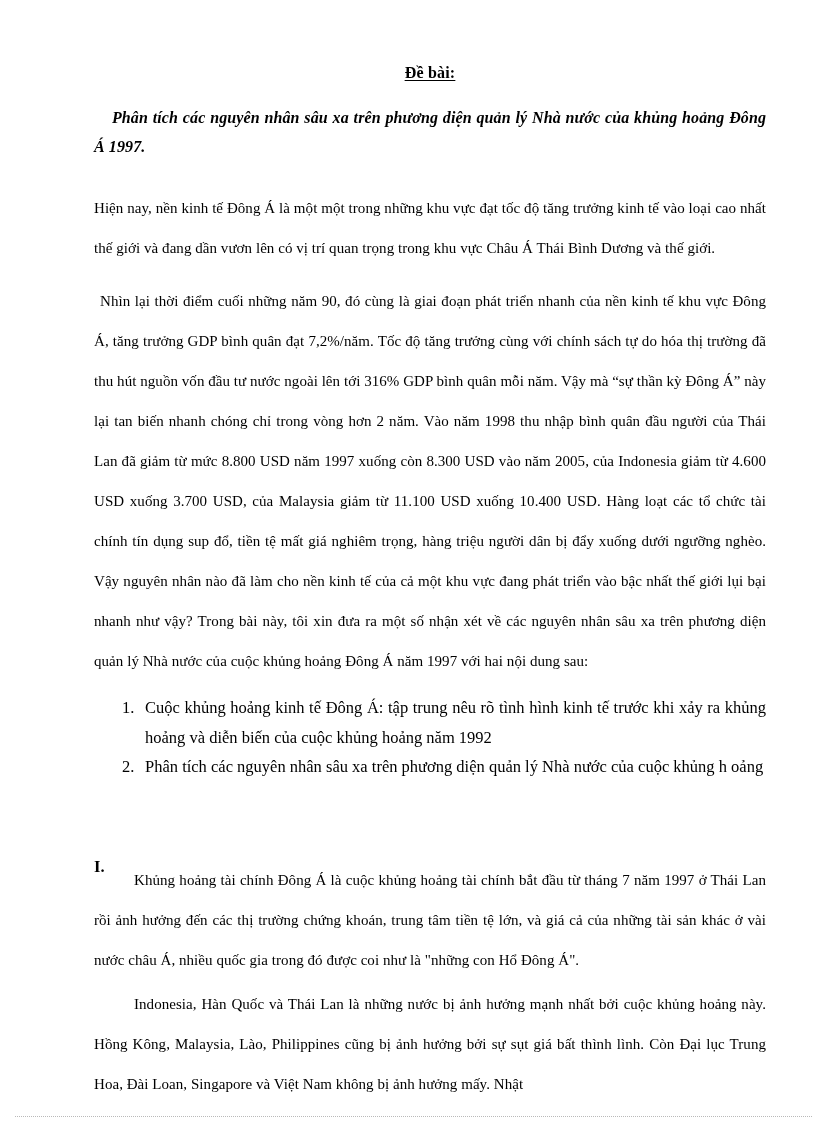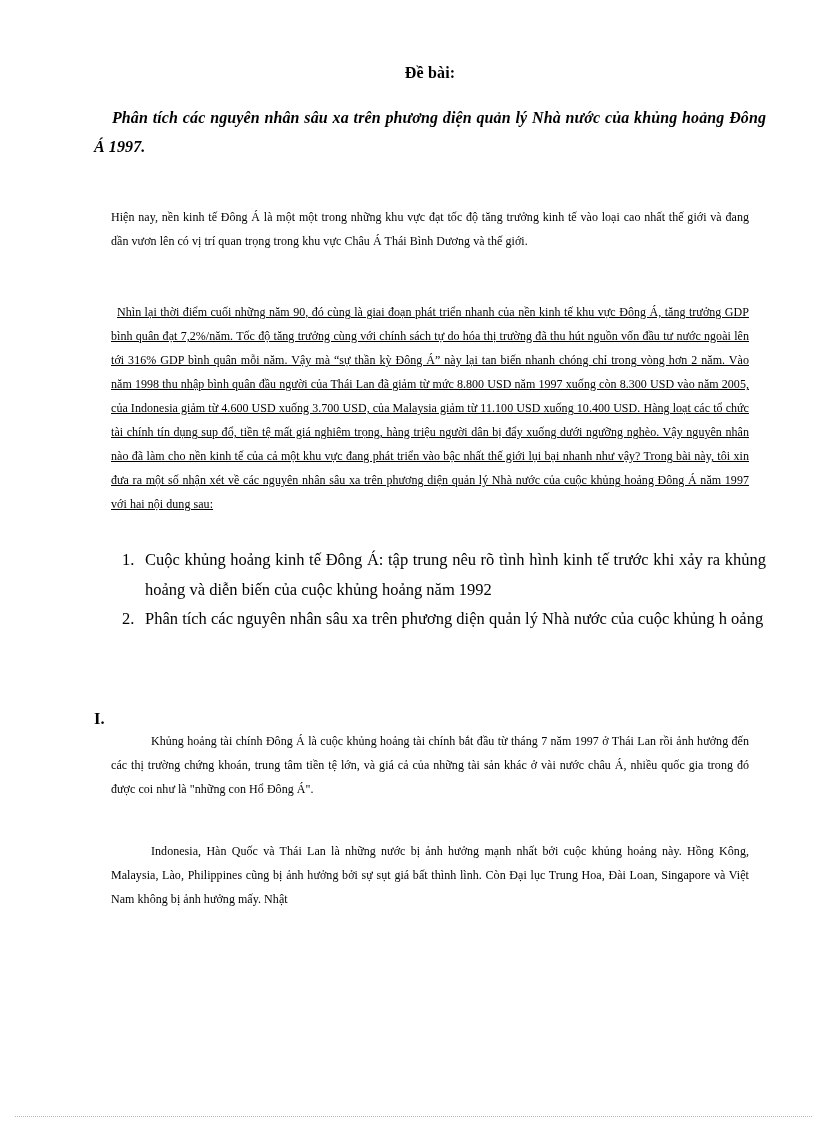--- a/index.html
+++ b/index.html
@@ -29,45 +29,46 @@
 
   
   .center-head {
     text-align: center;
     font-weight: bold;
     font-size: 16px;
     line-height: 29px;
     letter-spacing: 0.2px;
   }
   .center-head .u {
+    text-decoration: underline;
     text-underline-offset: 2px;
   }
 
   
   .prompt {
     font-weight: bold;
     font-style: italic;
     font-size: 16px;
     line-height: 29px;
     text-align: justify;
     text-align-last: left;
     text-indent: 18px;
     letter-spacing: 0.1px;
   }
 
   
   .para {
-    font-size: 12px;
-    line-height: 24px;
+    font-size: 15px;
+    line-height: 40px;
     text-align: justify;
     text-align-last: left;
-    margin: 17px;
+    margin: 0;
     letter-spacing: 0.05px;
   }
-  .para.indent-sm { text-indent: 6px; text-decoration: underline; }
+  .para.indent-sm { text-indent: 6px; }
   .para.indent-lg { text-indent: 40px; }
   .para.none { text-indent: 0; }
 
   
   .numlist {
     margin: 0;
     padding: 0;
     list-style: none;
   }
   .numlist li {

